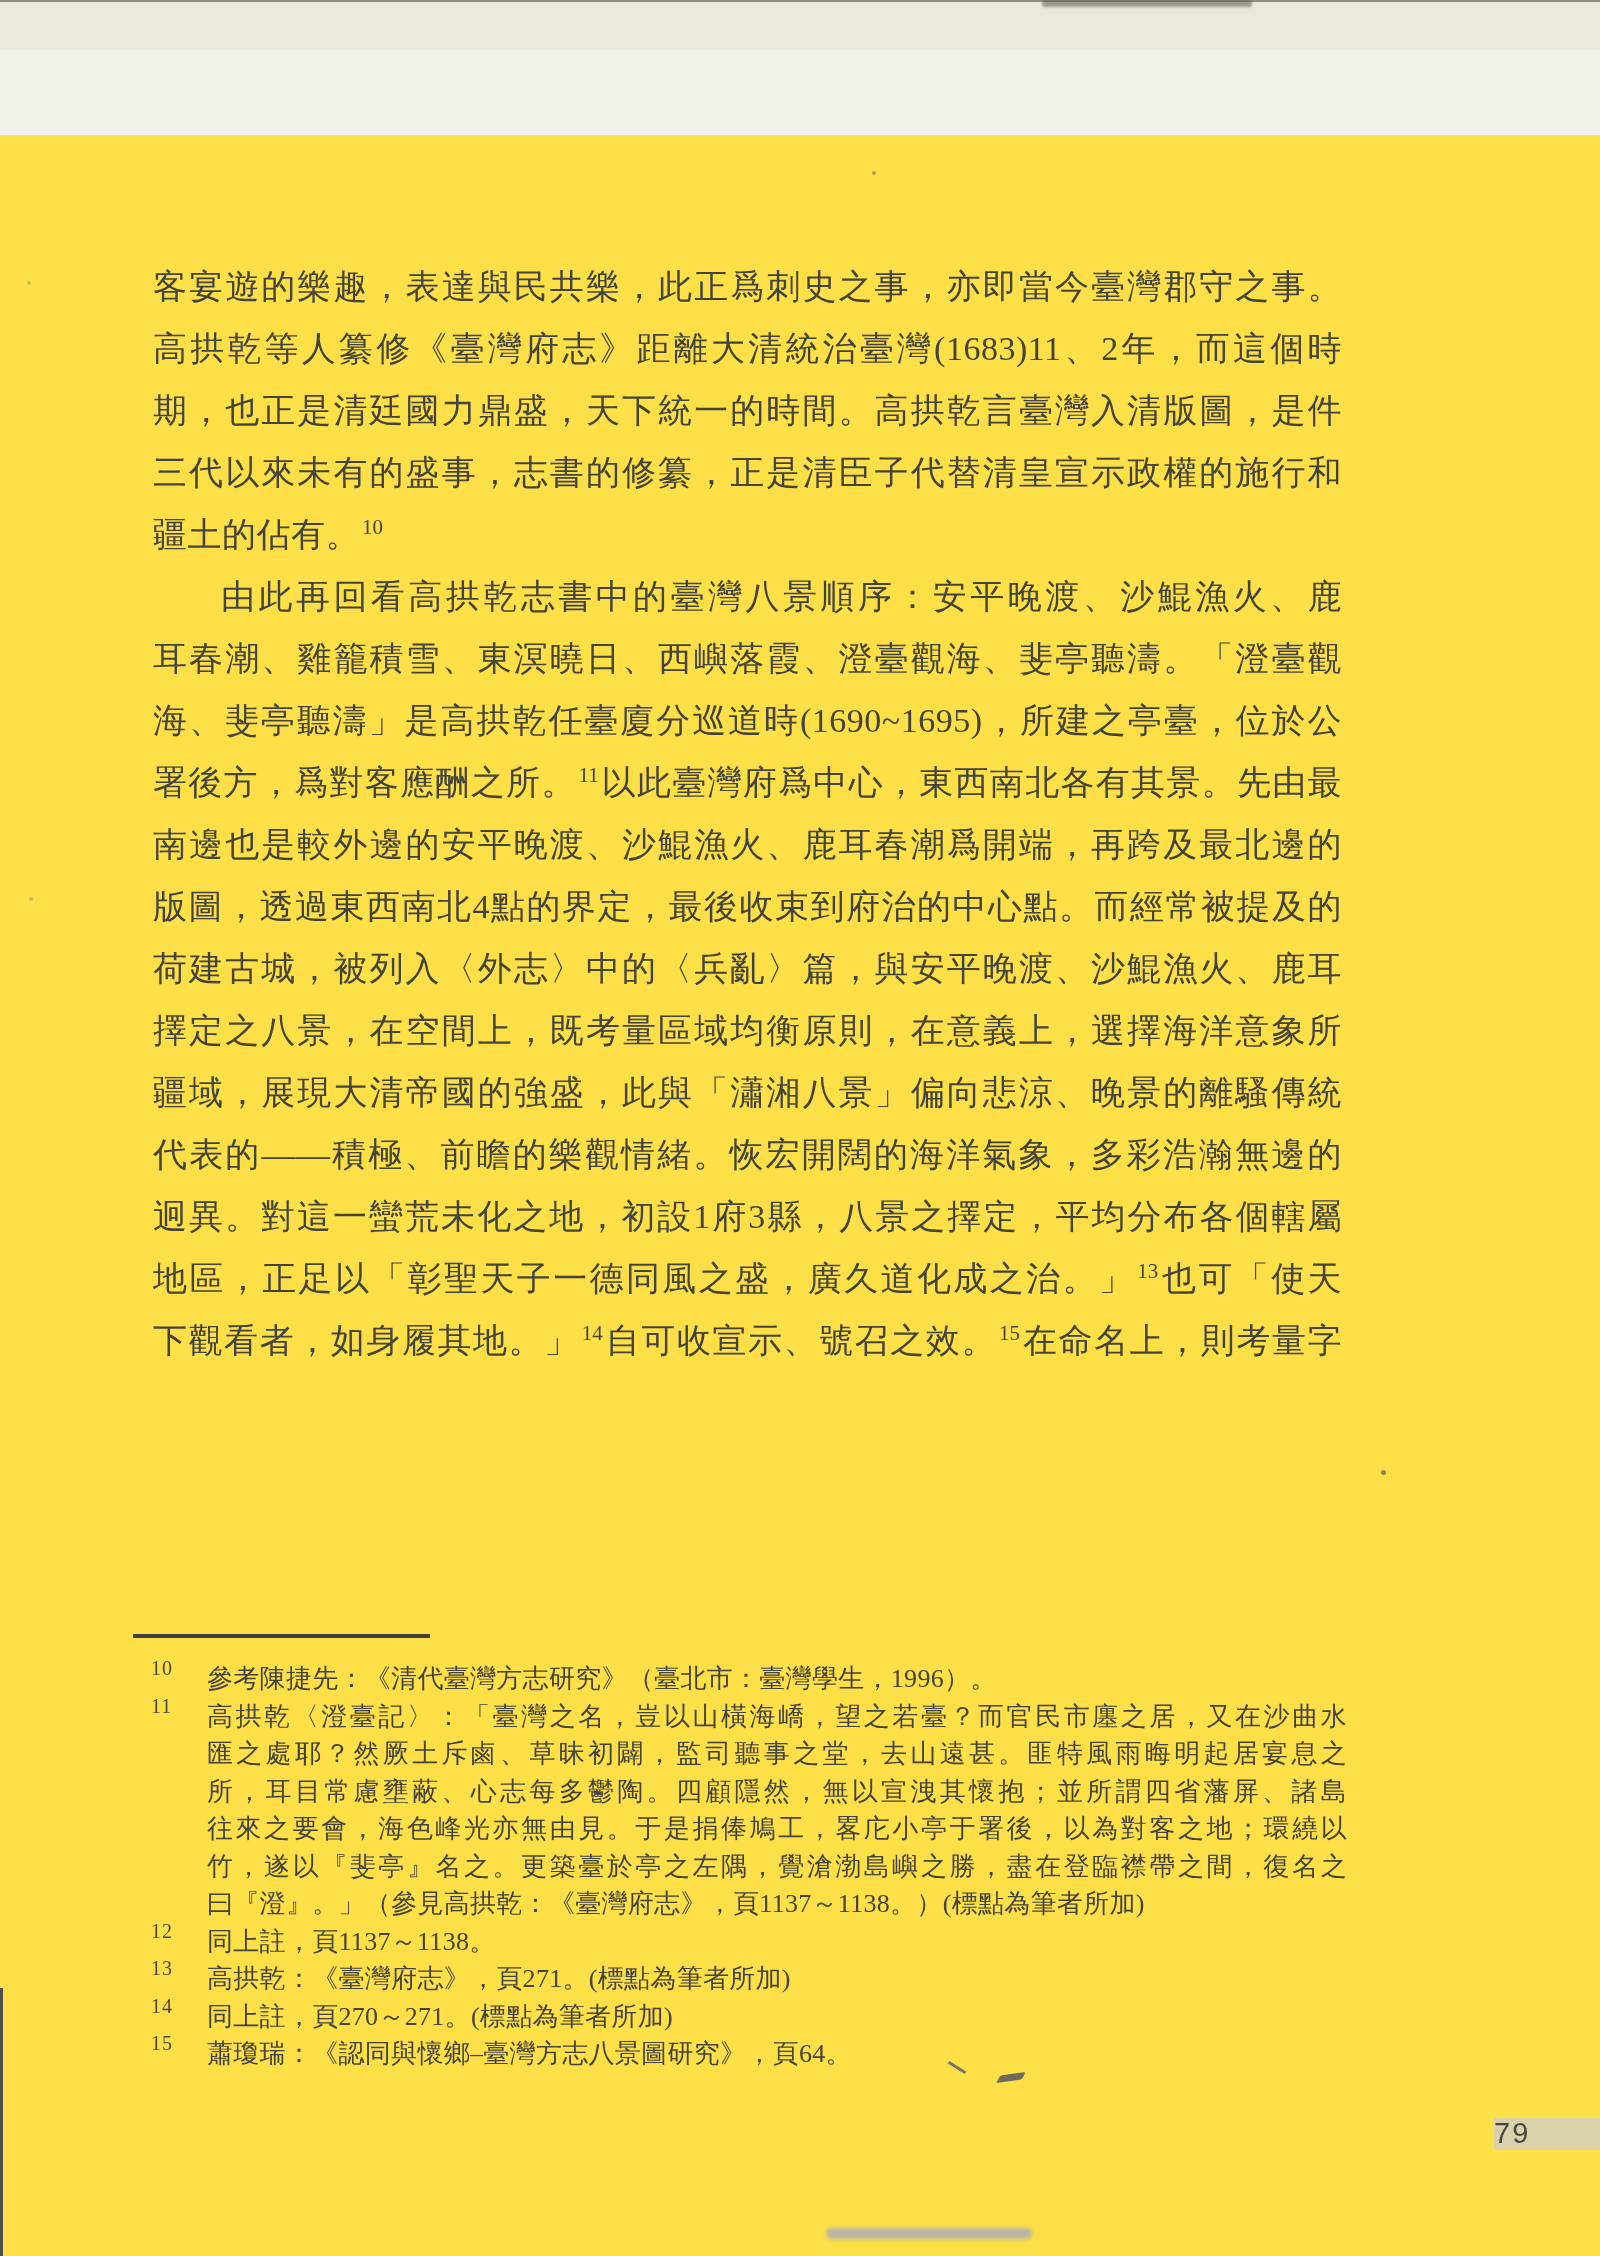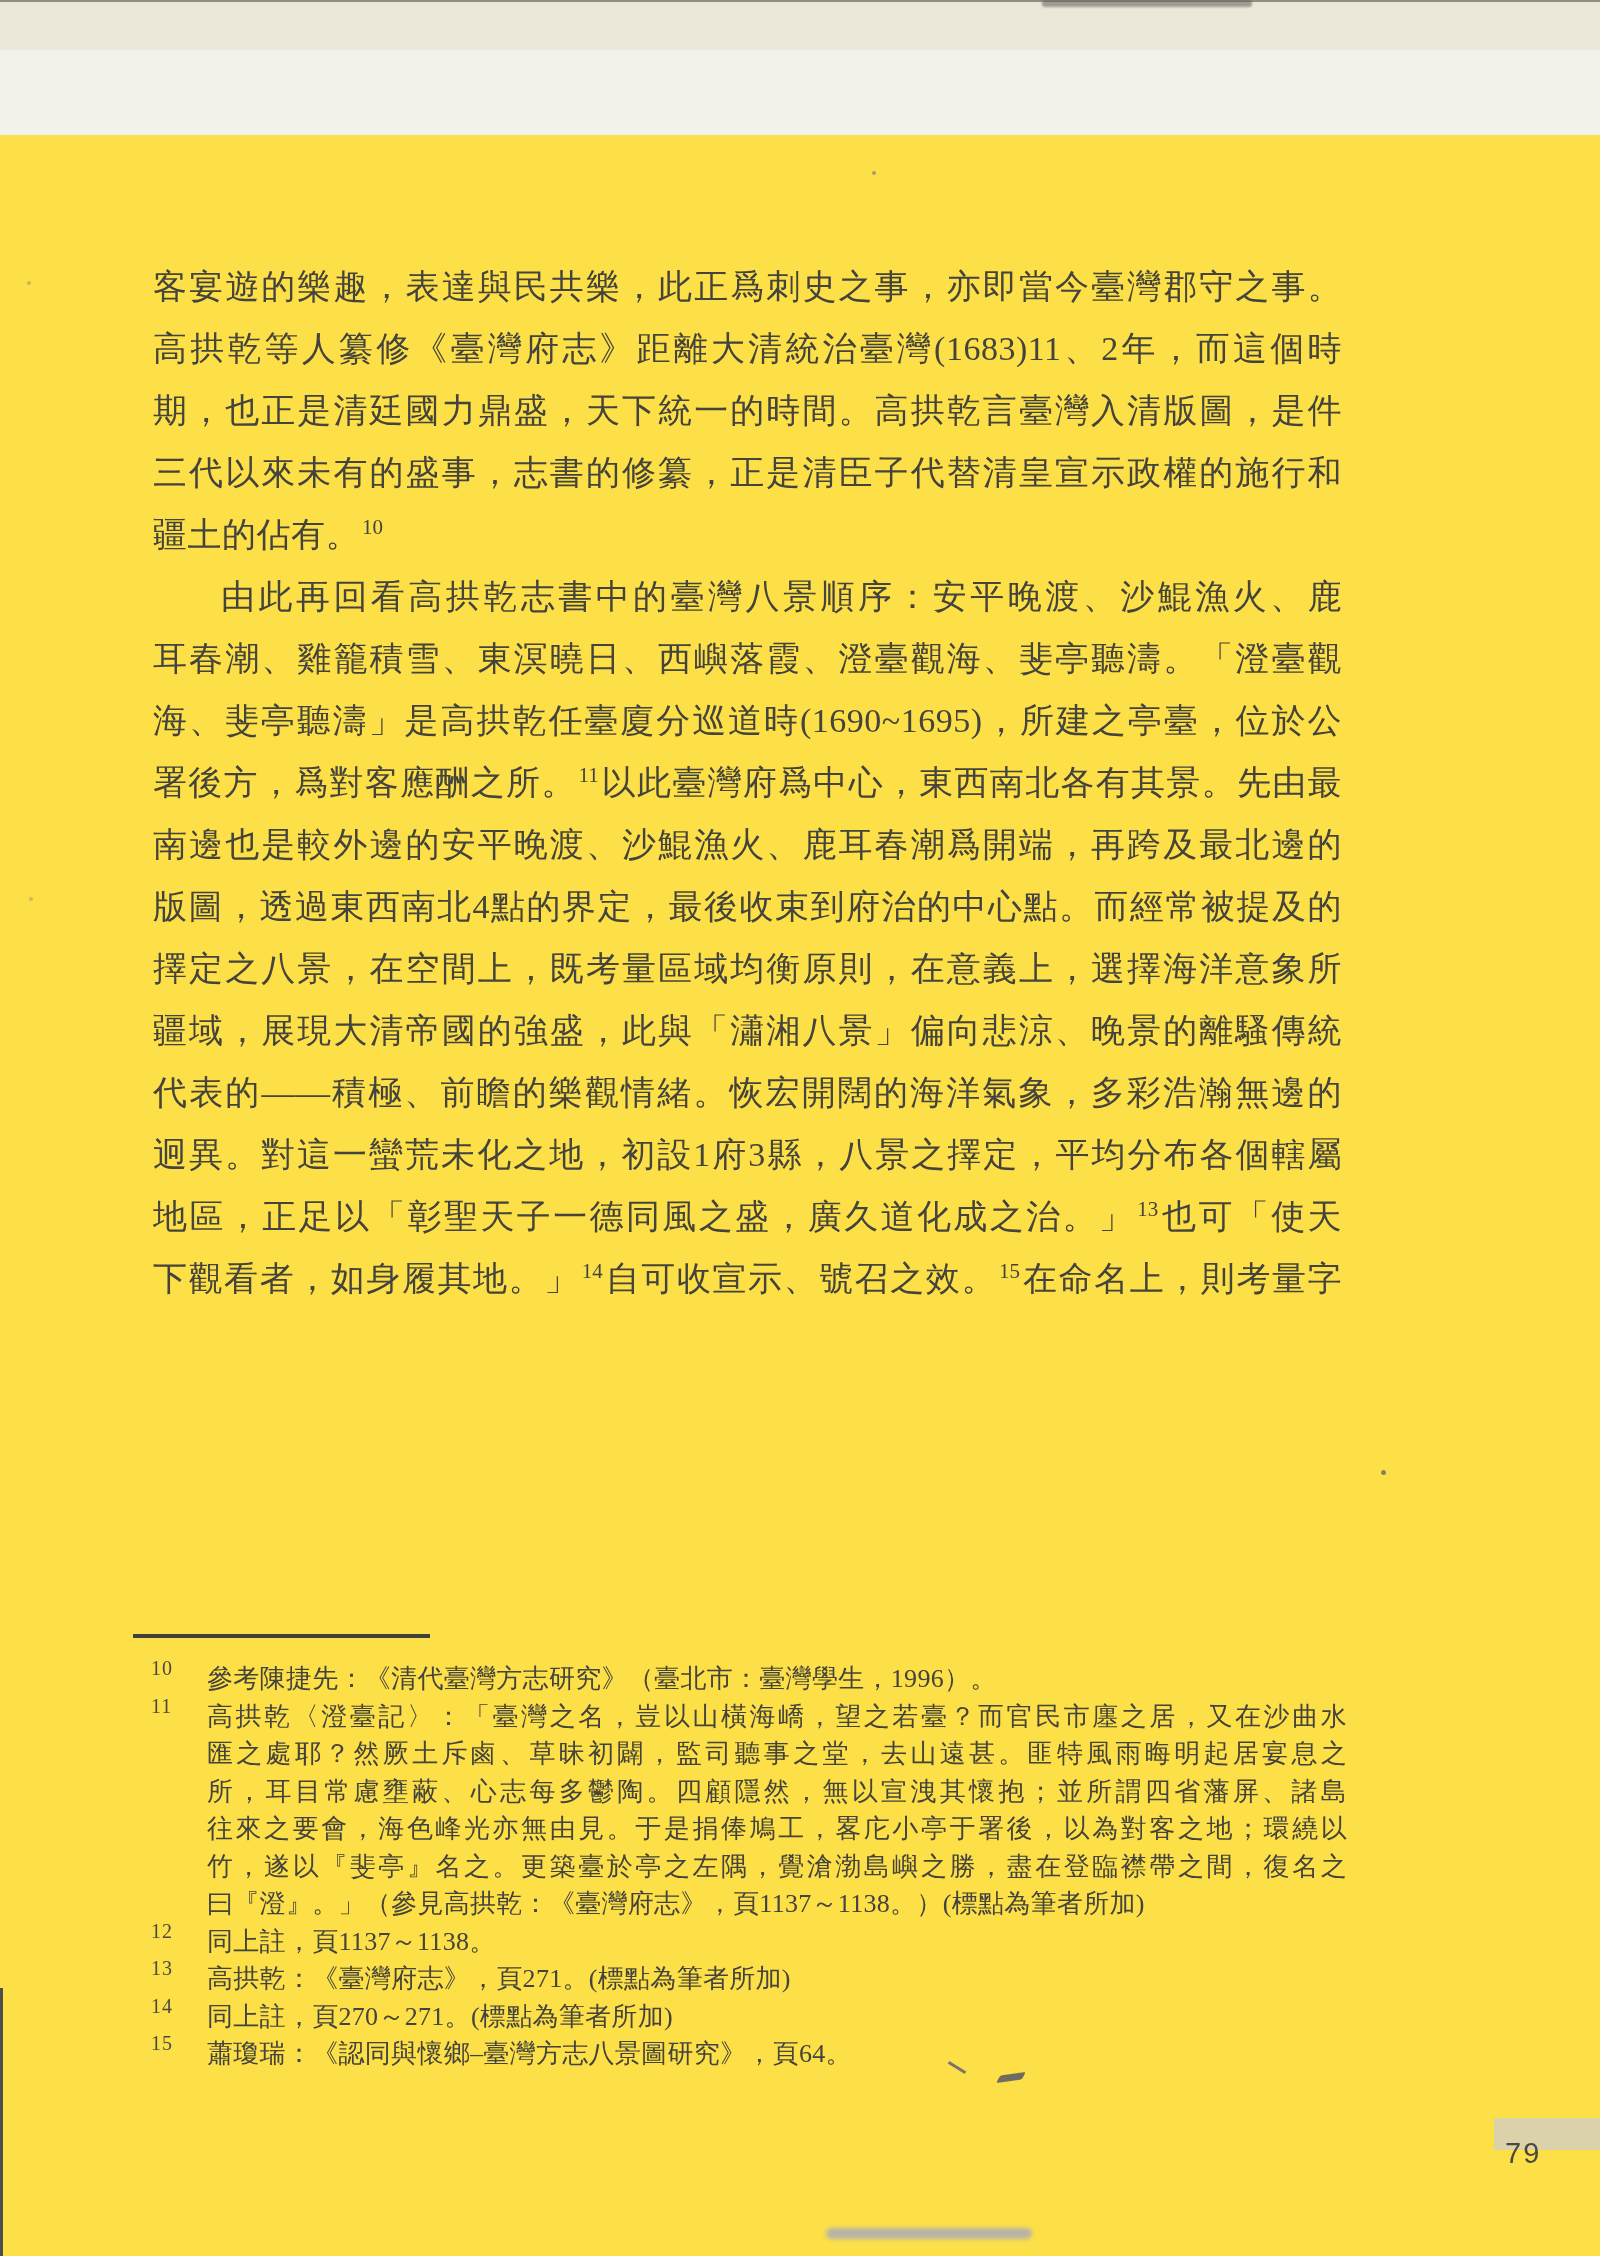--- a/index.html
+++ b/index.html
@@ -31,22 +31,22 @@
   .bsup{font-size:21px;line-height:0;position:relative;top:-12px;letter-spacing:0;margin:0 2px;}
   
   .fn-rule{position:absolute;left:133px;top:1634px;width:297px;height:4px;background:#403f39;}
   .footnotes{position:absolute;left:207px;top:1660px;width:1140px;}
   .footnote{position:relative;}
   .fn-num{position:absolute;left:-56px;top:-3px;font-size:20px;letter-spacing:1px;color:#4a4942;}
   .fn-line{min-height:37.5px;line-height:37.5px;font-size:26px;white-space:nowrap;letter-spacing:.3px;}
   .fn-line.jline{white-space:normal;}
   
   .pageno{position:absolute;left:1494px;top:2118px;width:106px;height:32px;background:#dbd2ac;}
-  .pageno span{display:block;padding-left:11px;line-height:31px;font-size:29px;letter-spacing:2px;
-               color:#4a4940;font-family:"Liberation Sans","DejaVu Sans",sans-serif;margin-top:20px;}
+  .pageno span{display:block;line-height:31px;font-size:29px;letter-spacing:2px;
+               color:#4a4940;font-family:"Liberation Sans","DejaVu Sans",sans-serif;}
 </style>
 </head>
 <body>
 
 <div class="page">
   <div class="top-band"></div>
   <div class="upper-strip"></div>
   <div class="top-line"></div>
   <div class="top-smudge"></div>
 
@@ -55,20 +55,21 @@
       <div class="bline jline">高拱乾等人纂修《臺灣府志》距離大清統治臺灣(1683)11、2年，而這個時</div>
       <div class="bline jline">期，也正是清廷國力鼎盛，天下統一的時間。高拱乾言臺灣入清版圖，是件</div>
       <div class="bline jline">三代以來未有的盛事，志書的修纂，正是清臣子代替清皇宣示政權的施行和</div>
       <div class="bline">疆土的佔有。<span class="bsup">10</span></div>
       <div class="bline jline indent">由此再回看高拱乾志書中的臺灣八景順序：安平晚渡、沙鯤漁火、鹿</div>
       <div class="bline jline">耳春潮、雞籠積雪、東溟曉日、西嶼落霞、澄臺觀海、斐亭聽濤。「澄臺觀</div>
       <div class="bline jline">海、斐亭聽濤」是高拱乾任臺廈分巡道時(1690~1695)，所建之亭臺，位於公</div>
       <div class="bline jline">署後方，爲對客應酬之所。<span class="bsup">11</span>以此臺灣府爲中心，東西南北各有其景。先由最</div>
       <div class="bline jline">南邊也是較外邊的安平晚渡、沙鯤漁火、鹿耳春潮爲開端，再跨及最北邊的</div>
       <div class="bline jline">版圖，透過東西南北4點的界定，最後收束到府治的中心點。而經常被提及的</div>
+      <div class="bline jline">荷建古城，被列入〈外志〉中的〈兵亂〉篇，與安平晚渡、沙鯤漁火、鹿耳</div>
       <div class="bline jline">擇定之八景，在空間上，既考量區域均衡原則，在意義上，選擇海洋意象所</div>
       <div class="bline jline">疆域，展現大清帝國的強盛，此與「瀟湘八景」偏向悲涼、晚景的離騷傳統</div>
       <div class="bline jline">代表的——積極、前瞻的樂觀情緒。恢宏開闊的海洋氣象，多彩浩瀚無邊的</div>
       <div class="bline jline">迥異。對這一蠻荒未化之地，初設1府3縣，八景之擇定，平均分布各個轄屬</div>
       <div class="bline jline">地區，正足以「彰聖天子一德同風之盛，廣久道化成之治。」<span class="bsup">13</span>也可「使天</div>
       <div class="bline jline">下觀看者，如身履其地。」<span class="bsup">14</span>自可收宣示、號召之效。<span class="bsup">15</span>在命名上，則考量字</div>
     </div>
 
   <div class="fn-rule"></div>
   <div class="footnotes" id="footnotes">

